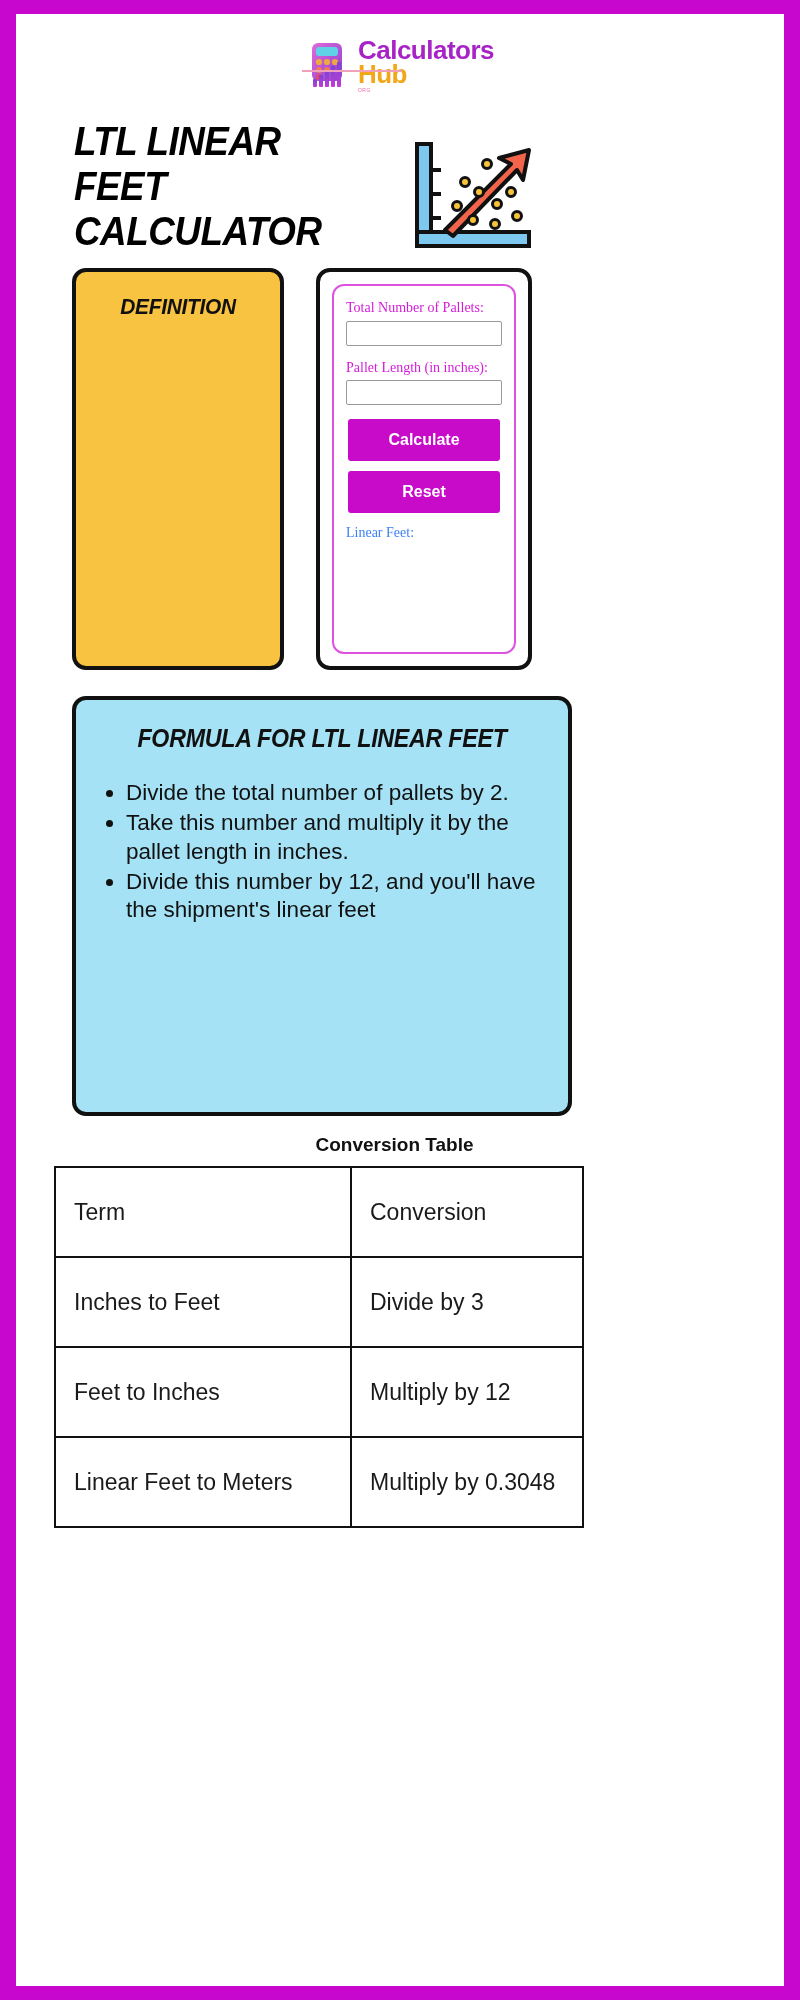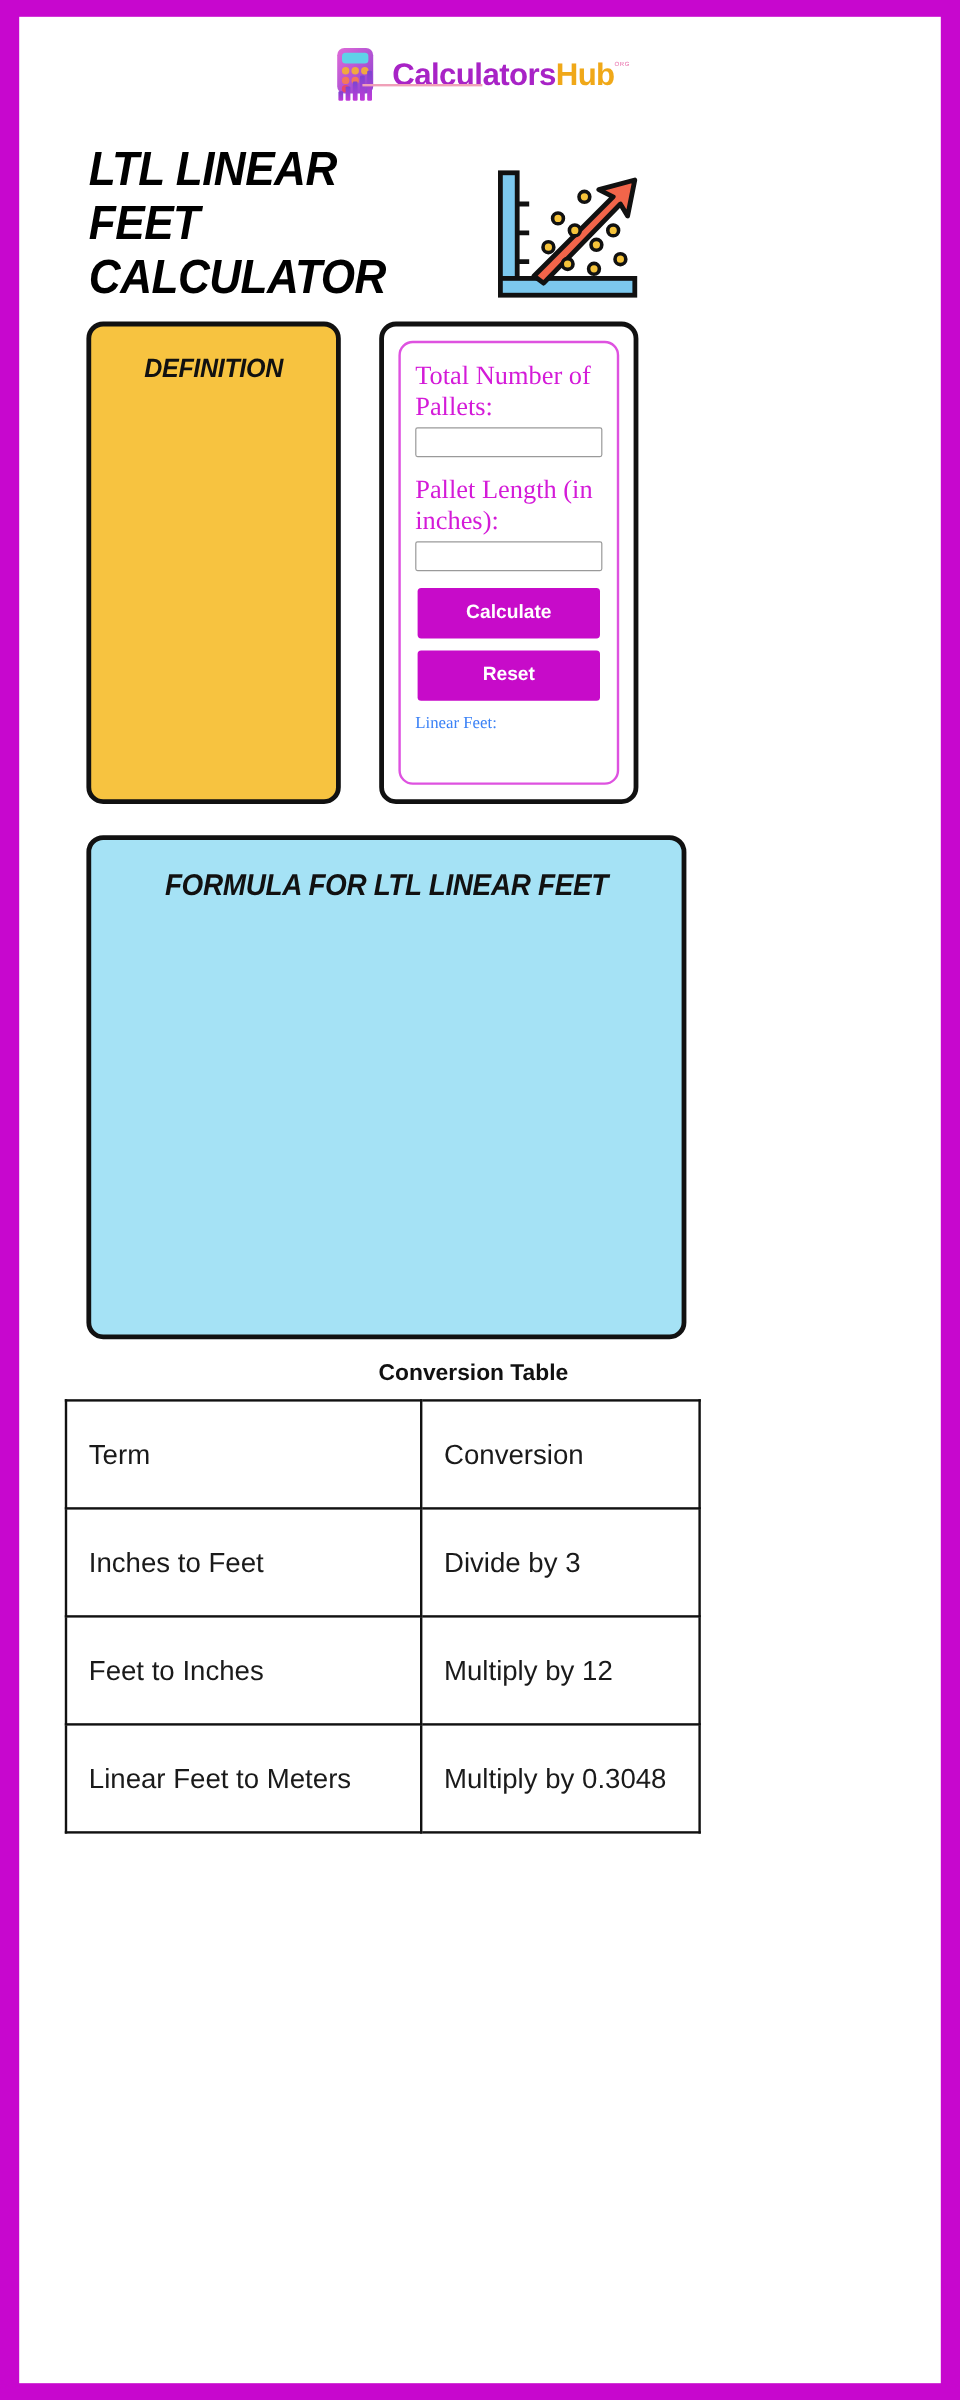--- a/index.html
+++ b/index.html
@@ -34,21 +34,21 @@
     display:flex;
     justify-content:center;
     align-items:center;
   }
   .logo {
     display:flex;
     align-items:center;
     gap:6px;
   }
   .logo-mark { width:46px; height:48px; display:block; }
-  .logo-text { display:flex; flex-direction:row; line-height:0.93; }
+  .logo-text { display:flex; flex-direction:column; line-height:0.93; }
   .logo-text .l1 {
     font-size:26px; font-weight:bold; color:#A823C6;
     letter-spacing:-0.5px;
   }
   .logo-text .l2 {
     font-size:26px; font-weight:bold; color:#F0A818;
     letter-spacing:-0.5px;
   }
   .logo-text .l3 {
     font-size:5px; color:#E86AA8; letter-spacing:0.5px;
@@ -130,21 +130,21 @@
   .calc-inner {
     width:100%; height:100%;
     border:2px solid #DE52E0;
     border-radius:12px;
     box-sizing:border-box;
     padding:14px 12px 10px 12px;
     background:#ffffff;
   }
   .calc-label {
     font-family:"Liberation Serif", serif;
-    font-size:22px;
+    font-size:14px;
     color:#D41BD8;
     line-height:1.18;
     margin-bottom:4px;
   }
   .calc-input {
     width:100%;
     height:25px;
     box-sizing:border-box;
     border:1px solid #9a9a9a;
     border-radius:2px;
@@ -326,20 +326,25 @@
           <button class="calc-btn">Calculate</button>
           <button class="calc-btn secondary">Reset</button>
 
           <div class="calc-result">Linear Feet:</div>
         </div>
       </div>
     </div>
 
     <div class="formula-card">
       <div class="formula-title">Formula for LTL Linear Feet</div>
+      <ul class="formula-list">
+        <li>Divide the total number of pallets by 2.</li>
+        <li>Take this number and multiply it by the pallet length in inches.</li>
+        <li>Divide this number by 12, and you'll have the shipment's linear feet</li>
+      </ul>
     </div>
 
     <div class="table-title">Conversion Table</div>
     <table class="conv-table">
       <tbody>
         <tr>
           <td class="col1">Term</td>
           <td>Conversion</td>
         </tr>
         <tr>

